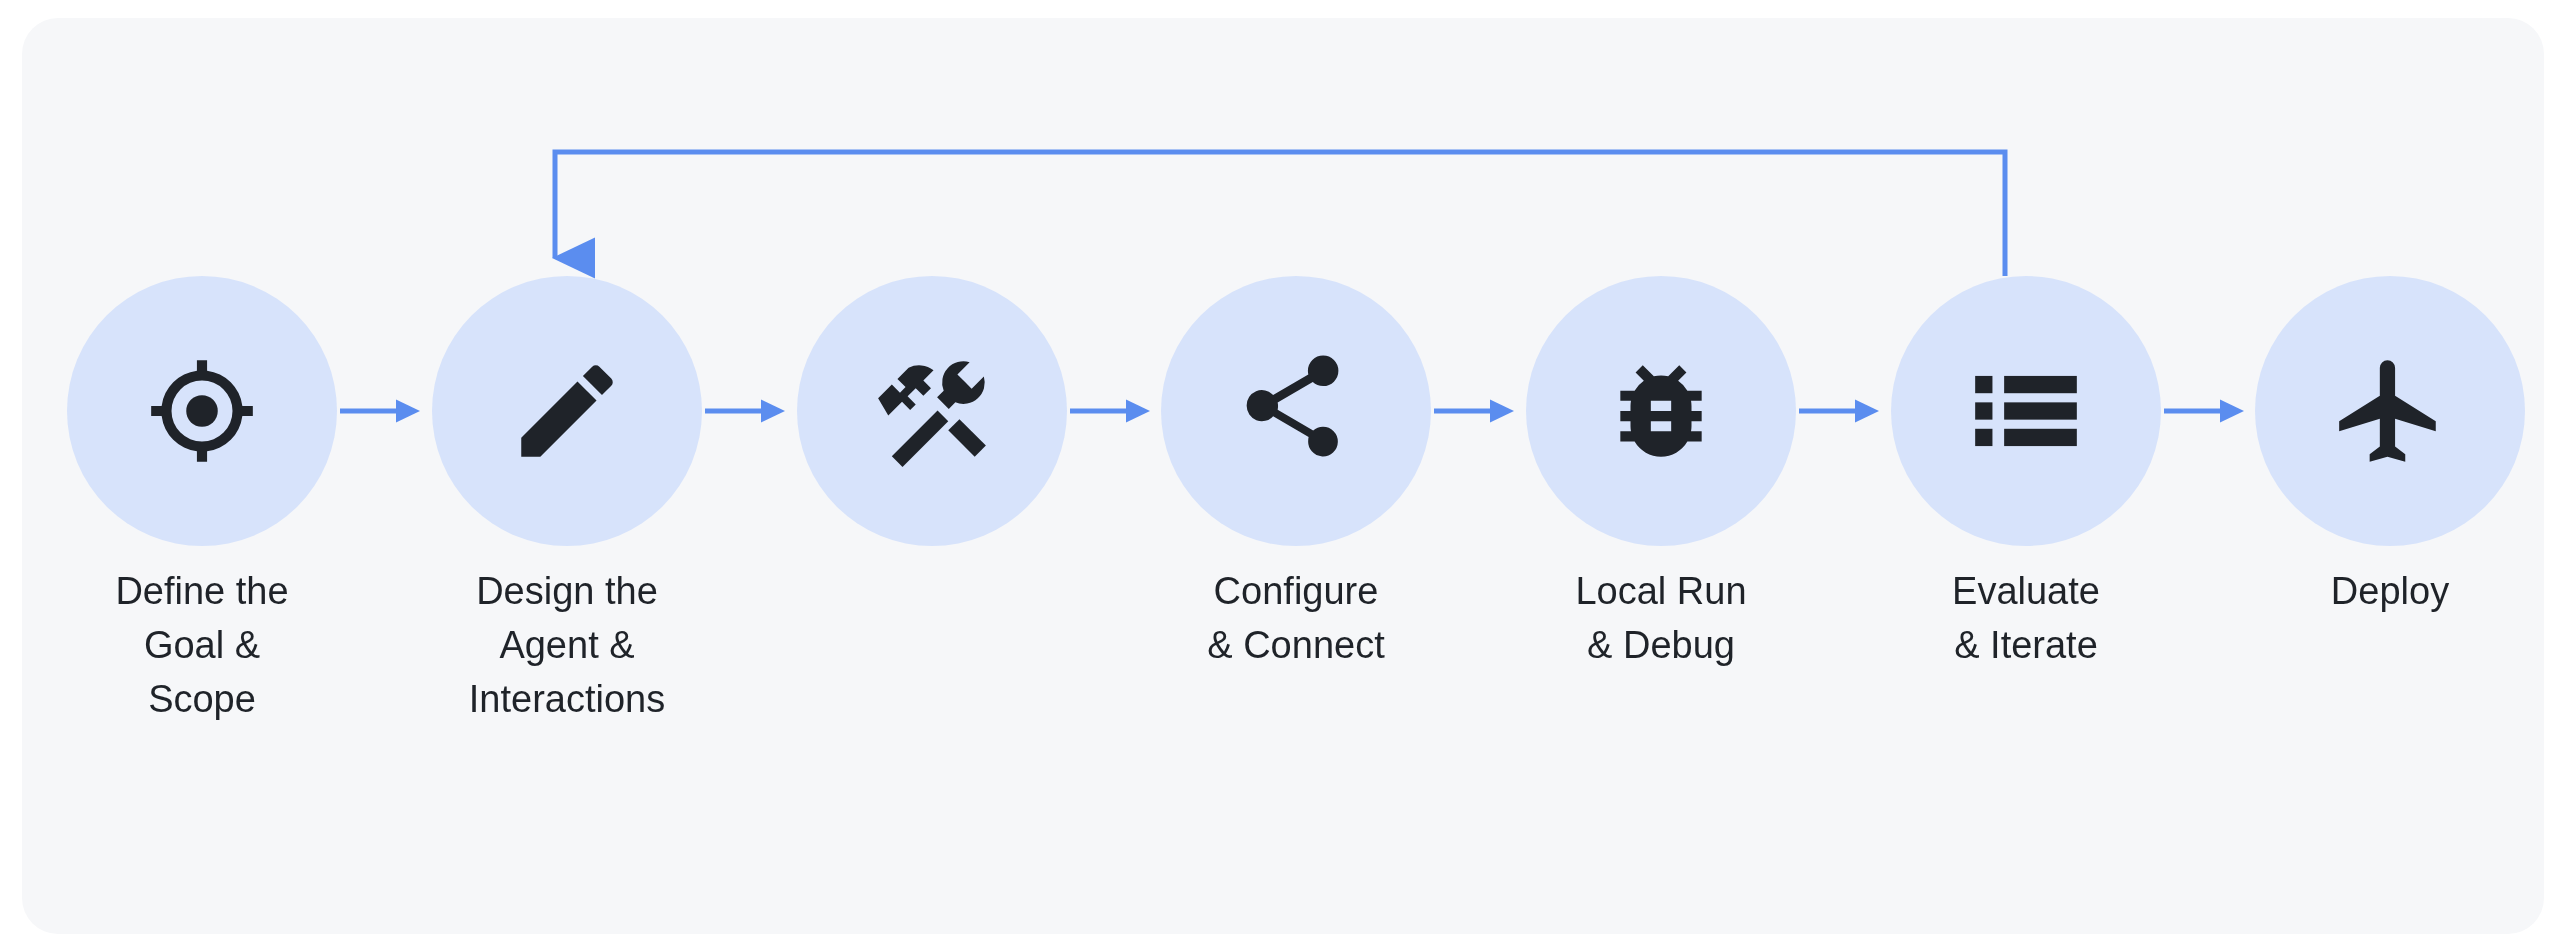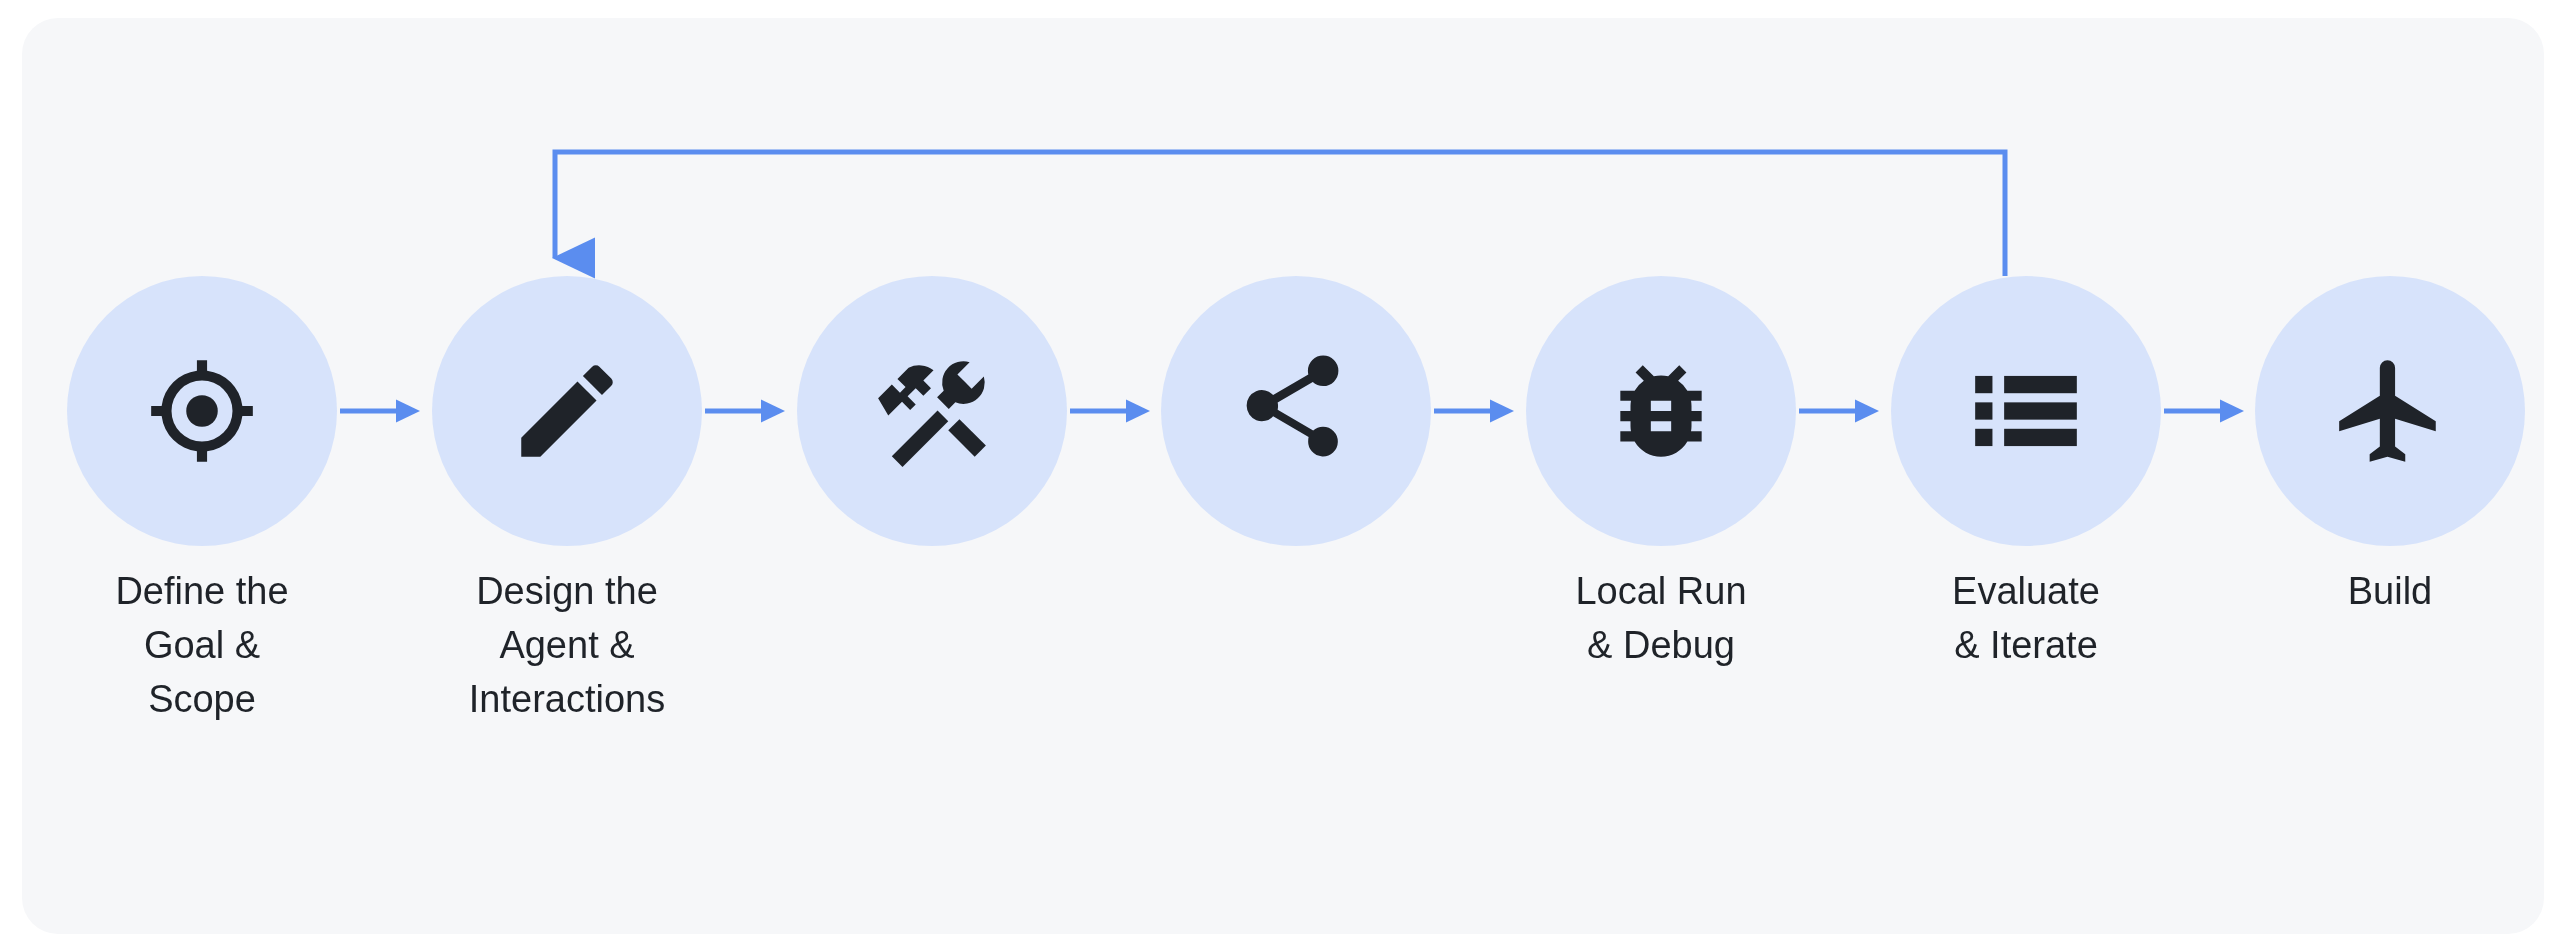--- a/index.html
+++ b/index.html
@@ -176,20 +176,22 @@
       </svg>
     </div>
   </div>
 
   <div class="step-node" style="left:1159px;">
     <div class="step-circle">
       <svg class="step-icon" viewBox="0 0 24 24">
         <path d="M17.3 15.1c-.74 0-1.4.28-1.92.73l-6.99-4.07c.05-.23.08-.47.08-.72s-.03-.49-.08-.72l6.91-4.03c.54.5 1.25.81 2.04.81a3 3 0 1 0-3-3c0 .25.03.49.08.72L7.5 8.85A3 3 0 0 0 2.3 11a3 3 0 0 0 5.2 2.05l6.98 4.08c-.05.21-.08.43-.08.65a2.92 2.92 0 1 0 2.9-2.68z"></path>
       </svg>
     </div>
+    <div class="step-label">Configure
+&amp; Connect</div>
   </div>
 
   <div class="step-node" style="left:1889px;">
     <div class="step-circle">
       <svg class="step-icon" viewBox="0 0 24 24">
         <rect x="2" y="5.1" width="3.4" height="3.4"></rect>
         <rect x="2" y="10.3" width="3.4" height="3.4"></rect>
         <rect x="2" y="15.5" width="3.4" height="3.4"></rect>
         <rect x="7.7" y="5.1" width="14.3" height="3.4"></rect>
         <rect x="7.7" y="10.3" width="14.3" height="3.4"></rect>
@@ -209,16 +211,16 @@
     <div class="step-label">Local Run
 &amp; Debug</div>
   </div>
 
   <div class="step-node" style="left:2253px;">
     <div class="step-circle">
       <svg class="step-icon" viewBox="0 0 24 24">
         <path d="M21 16v-2l-8-5V3.5A1.5 1.5 0 0 0 11.5 2 1.5 1.5 0 0 0 10 3.5V9l-8 5v2l8-2.5V19l-2 1.5V22l3.5-1 3.5 1v-1.5L13 19v-5.5L21 16z"></path>
       </svg>
     </div>
-    <div class="step-label">Build</div>
+    <div class="step-label">Deploy</div>
   </div>
 
 </div>
 
 </body></html>

